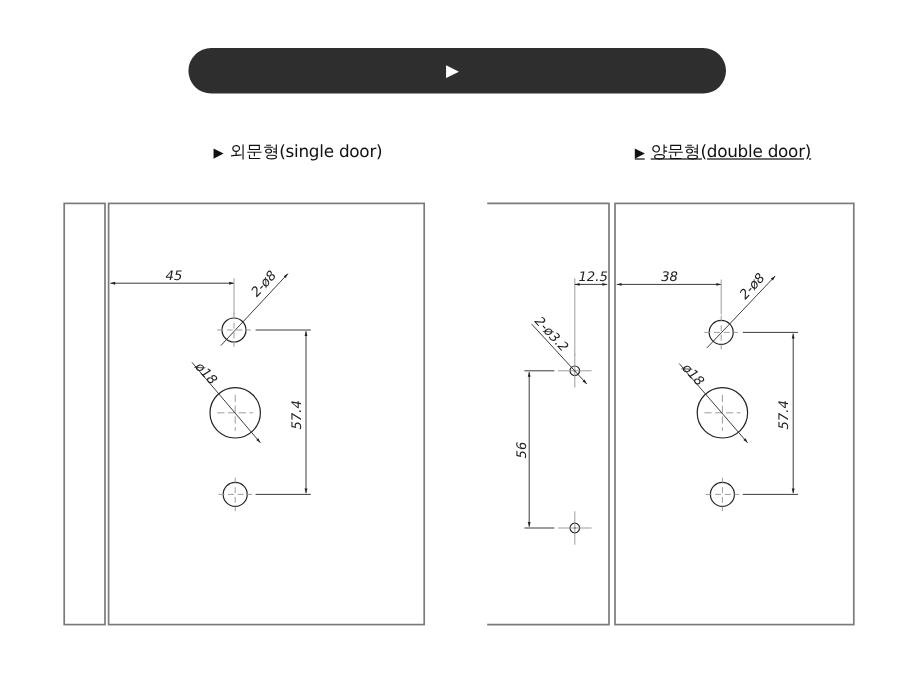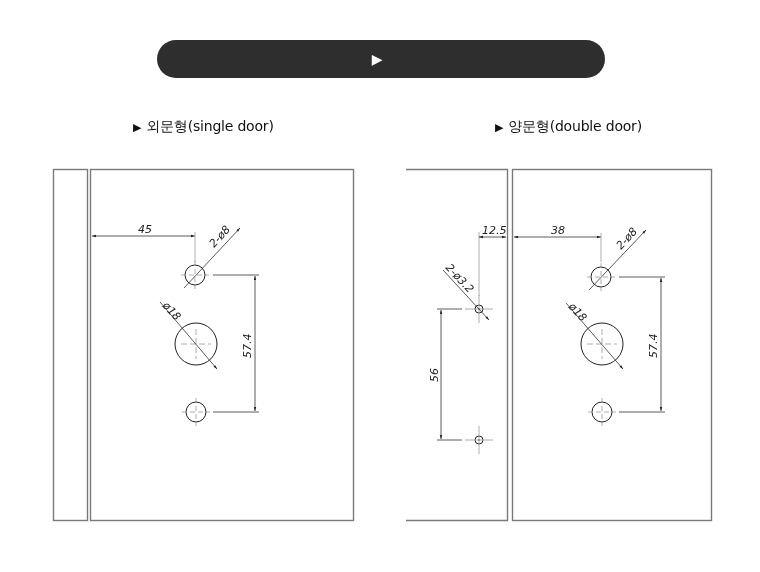--- a/index.html
+++ b/index.html
@@ -7,25 +7,25 @@
          font-family: "DejaVu Sans", "Liberation Sans", sans-serif; }
   .title-pill {
     position: absolute; left: 157px; top: 40px; width: 448px; height: 38px;
     background: #2e2e2e; border-radius: 19px; color: #ffffff;
     display: flex; align-items: center; justify-content: center;
     font-size: 19px; letter-spacing: -0.3px; white-space: nowrap;
   }
   .title-pill .tri { font-size: 14px; margin-right: 8px; }
   .section-label {
     position: absolute; top: 118px; font-size: 14px; color: #111;
-    white-space: nowrap; letter-spacing: -0.2px;
+    white-space: nowrap; letter-spacing: -0.2px; margin-left: 45px;
   }
   .section-label .tri { font-size: 11px; margin-right: 5px; }
   #label-single { left: 133px; }
-  #label-double { left: 495px; }
+  #label-double { left: 484px; text-decoration: underline; }
   svg.drawing { position: absolute; left: 0; top: 0; }
   .frame { fill: none; stroke: #7a7a7a; stroke-width: 1.4; }
   .line { stroke: #333; stroke-width: 0.8; fill: none; }
   .center { stroke: #999; stroke-width: 0.8; fill: none; }
   .hole { stroke: #222; stroke-width: 1; fill: none; }
   .dimtext { font-family: "DejaVu Sans", sans-serif; font-size: 11px; fill: #222; font-style: italic; }
 </style>
 </head>
 <body>
 

